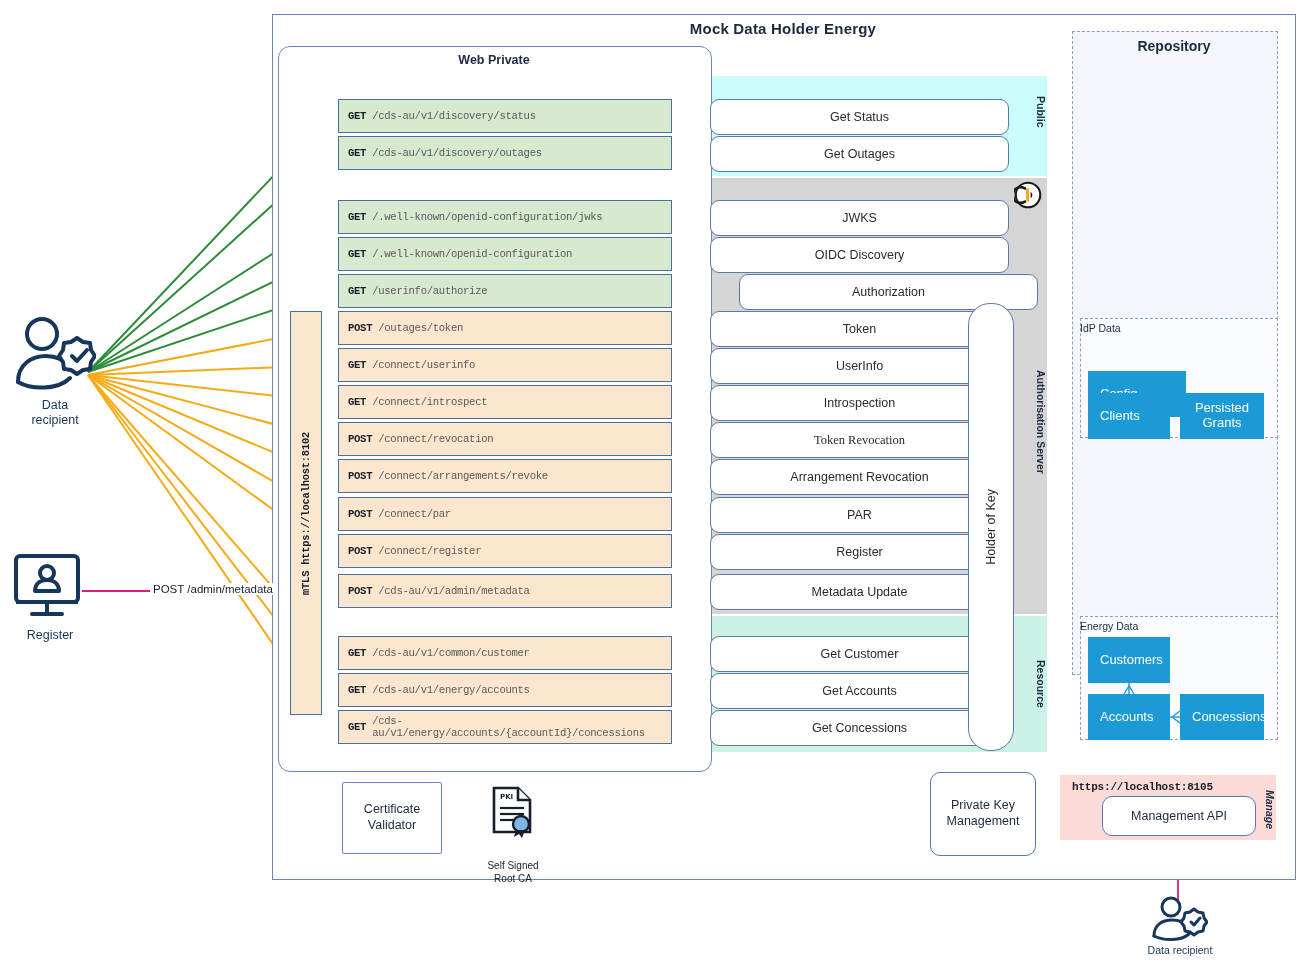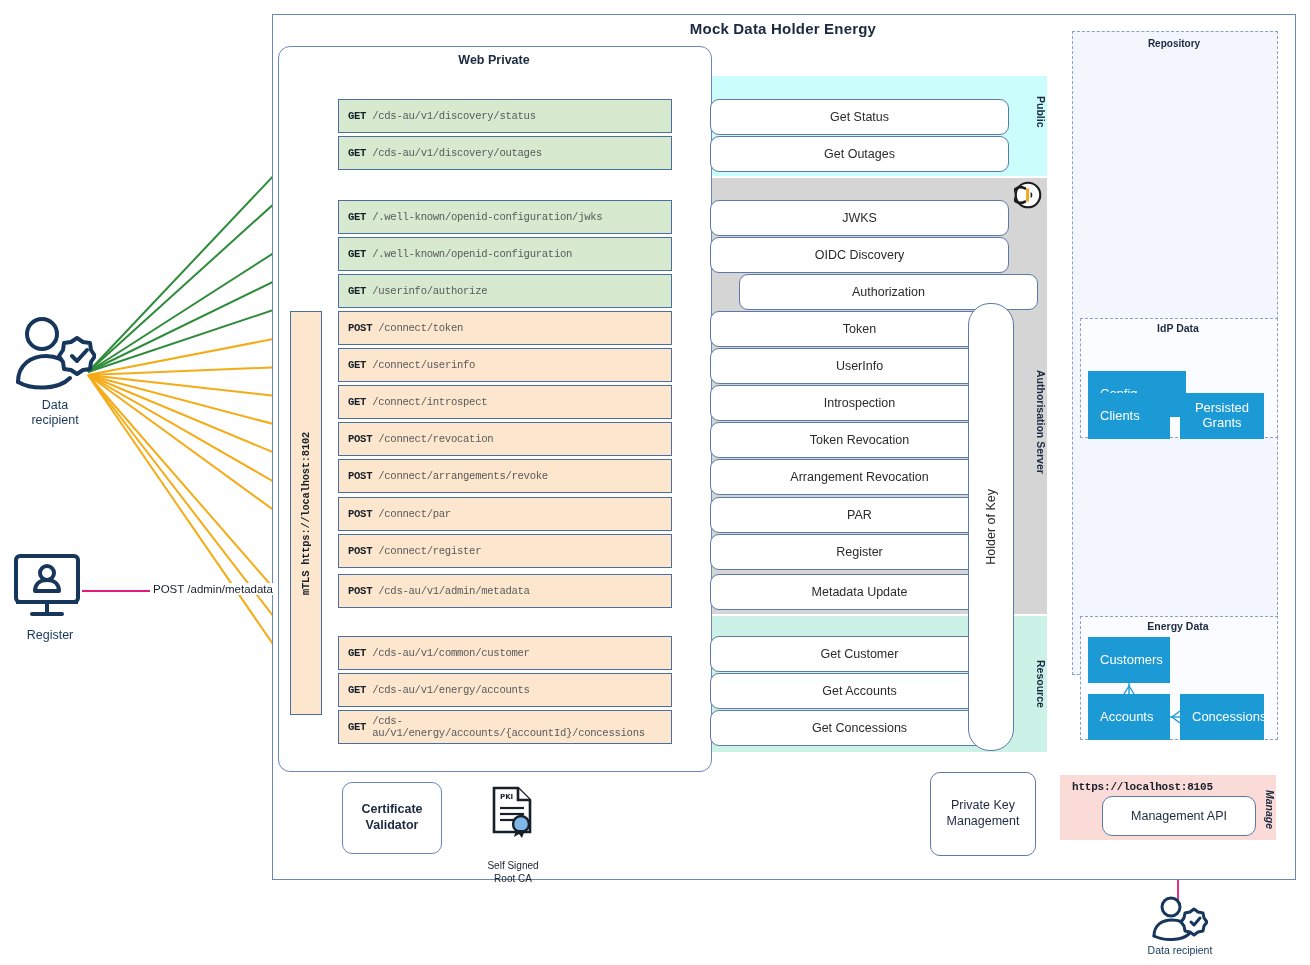--- a/index.html
+++ b/index.html
@@ -51,40 +51,40 @@
   .hok span{writing-mode:vertical-rl;transform:rotate(180deg);font-size:12.5px;color:#2b2b2b;white-space:nowrap;}
 
   
   .mtls{left:290px;top:311px;width:30px;height:402px;background:#fce6cd;border:1.4px solid #4a6f9e;
         display:flex;align-items:center;justify-content:center;}
   .mtls span{writing-mode:vertical-rl;transform:rotate(180deg);font-family:"Liberation Mono",monospace;
              font-size:10.4px;font-weight:bold;color:#17202a;white-space:nowrap;letter-spacing:-.2px;}
 
   
   .repo{left:1072px;top:31px;width:204px;height:642px;border:1.5px dashed #8aa0c8;background:#f3f7fd;}
-  .repo-title{left:1072px;top:38px;width:204px;text-align:center;font-size:10px;font-weight:bold;}
+  .repo-title{left:1072px;top:38px;width:204px;text-align:center;font-size:14px;font-weight:bold;}
   .sub{position:absolute;border:1.3px dashed #8aa0c8;background:#fbfcff;}
-  .sub-title{position:absolute;text-align:center;font-size:10.5px;font-weight:bold;color:#1b2a41;}
+  .sub-title{position:absolute;text-align:left;font-size:10.5px;font-weight:normal;color:#1b2a41;}
   .blue-box{position:absolute;background:#1c9ad6;color:#fff;display:flex;align-items:center;
             padding-left:12px;box-sizing:border-box;font-size:13px;line-height:1.12;}
   .blue-box.ctr{justify-content:center;padding-left:0;text-align:center;}
 
   
   .manage{left:1060px;top:775px;width:216px;height:65px;background:#fadbd8;}
   .manage-url{left:1072px;top:781px;font-family:"Liberation Mono",monospace;font-size:11px;
               font-weight:bold;color:#17202a;letter-spacing:-.2px;}
   .mgmt-api{left:1102px;top:796px;width:152px;height:38px;border:1.5px solid #5b7aa8;border-radius:10px;
             background:#fff;display:flex;align-items:center;justify-content:center;font-size:12.5px;}
   .manage-label{left:1258px;top:790px;width:18px;font-size:10.5px;font-weight:bold;
                 writing-mode:vertical-rl;color:#1b2a41;font-style:italic;}
 
   
-  .certval{left:342px;top:782px;width:98px;height:70px;border:1.5px solid #6b86b8;border-radius:10px;
+  .certval{left:342px;top:782px;width:98px;height:70px;border:1.5px solid #6b86b8;border-radius:2px;
            background:#fff;display:flex;align-items:center;justify-content:center;text-align:center;
-           font-size:12.5px;line-height:1.25;font-weight:bold;}
+           font-size:12.5px;line-height:1.25;}
   .pkm{left:930px;top:772px;width:104px;height:82px;border:1.5px solid #5b7aa8;border-radius:10px;
        background:#fff;display:flex;align-items:center;justify-content:center;text-align:center;
        font-size:12.5px;line-height:1.25;}
 
   
   .actor-label{position:absolute;text-align:center;font-size:12.5px;color:#16365c;line-height:1.2;}
   .small-actor-label{position:absolute;text-align:center;font-size:10.5px;color:#16365c;}
   .edge-label{position:absolute;font-size:11.5px;color:#17202a;background:#fff;padding:0 3px;}
   .rootca-label{position:absolute;text-align:center;font-size:10px;color:#17202a;line-height:1.25;margin-top:20px;}
   .idsrv{left:1014px;top:181px;width:28px;height:28px;}
@@ -238,21 +238,21 @@
     </div>
     <div class="ep green" style="top: 274px;">
       <b>GET</b>
       <span>/userinfo/authorize</span>
     </div>
     <div class="svc" style="top: 274px; margin-left: 29px;">
       <span>Authorization</span>
     </div>
     <div class="ep orange" style="top: 311px;">
       <b>POST</b>
-      <span>/connect/token</span>
+      <span>/outages/token</span>
     </div>
     <div class="svc" style="top: 311px;">
       <span>Token</span>
     </div>
     <div class="ep orange" style="top: 348px;">
       <b>GET</b>
       <span>/connect/userinfo</span>
     </div>
     <div class="svc" style="top: 348px;">
       <span>UserInfo</span>
@@ -261,21 +261,21 @@
       <b>GET</b>
       <span>/connect/introspect</span>
     </div>
     <div class="svc" style="top: 385px;">
       <span>Introspection</span>
     </div>
     <div class="ep orange" style="top: 422px;">
       <b>POST</b>
       <span>/connect/revocation</span>
     </div>
-    <div class="svc" style="top: 422px;">
+    <div class="svc" style="top: 422px; font-family: Liberation Serif, serif;">
       <span>Token Revocation</span>
     </div>
     <div class="ep orange" style="top: 459px;">
       <b>POST</b>
       <span>/connect/arrangements/revoke</span>
     </div>
     <div class="svc" style="top: 459px;">
       <span>Arrangement Revocation</span>
     </div>
     <div class="ep orange" style="top: 497px;">

